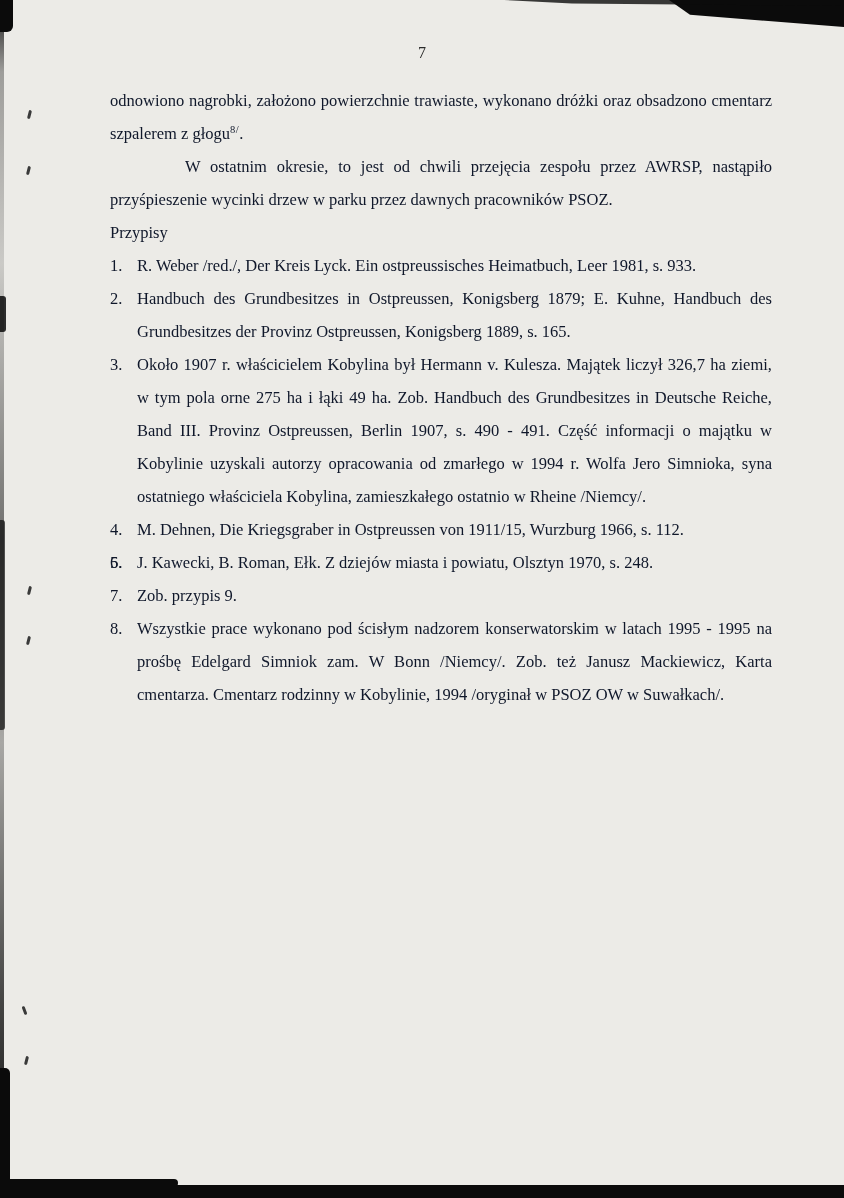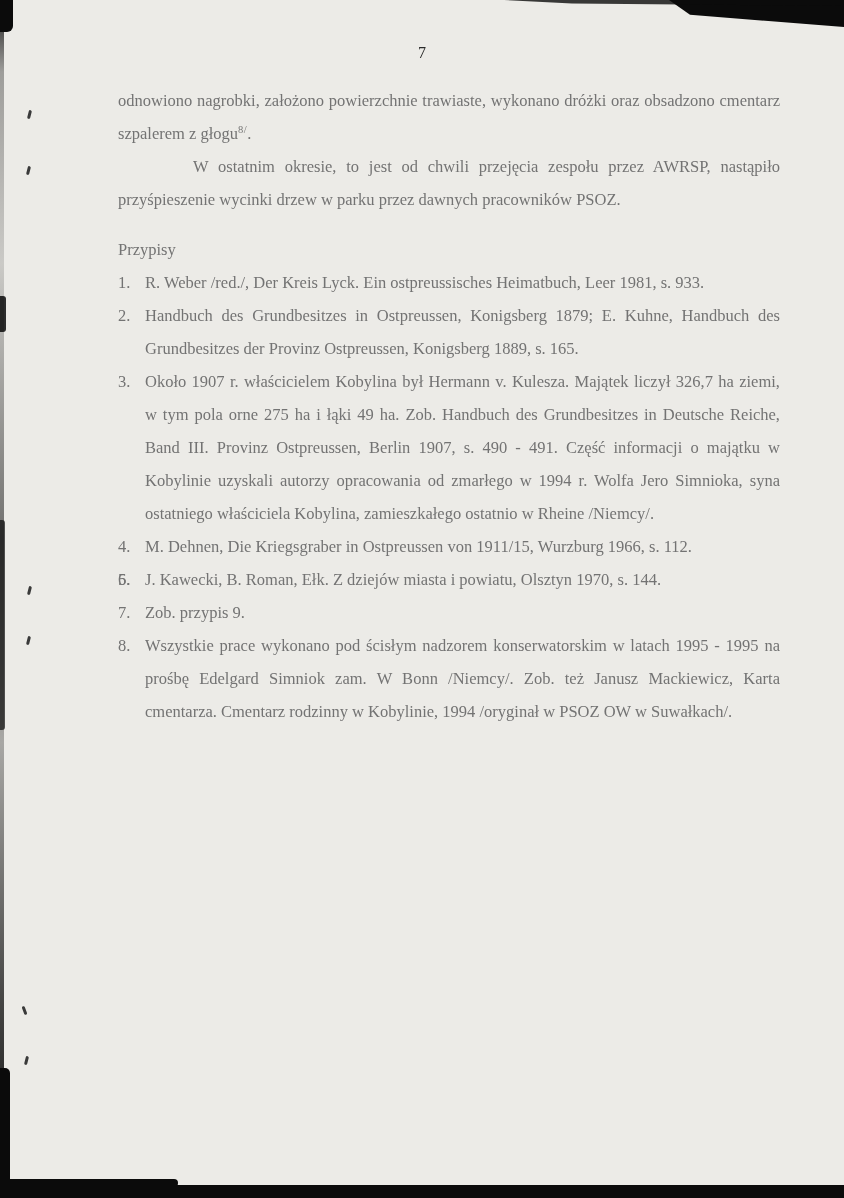--- a/index.html
+++ b/index.html
@@ -39,26 +39,26 @@
   .mark3{left:28px;top:586px;}
   .mark4{left:27px;top:636px;}
   .mark5{left:23px;top:1006px;transform:rotate(-20deg);}
   .mark6{left:25px;top:1056px;}
   
   .page-number{
     position:absolute;top:44px;left:0;width:844px;
     text-align:center;font-size:16px;color:#2a2a2a;
   }
   .content{
-    position:absolute;left:118px;top:84px;width:662px;
-    font-size:16.5px;line-height:33px;color:#737373;
+    position:absolute;left:110px;top:84px;width:662px;
+    font-size:16.5px;line-height:33px;color:#0f172a;
   }
   p{margin:0;text-align:justify;}
   .indent-first{text-indent:75px;}
-  .fn-heading{margin-top:17px;text-align:left;}
+  .fn-heading{text-align:left;}
   ol.footnotes{list-style:none;margin:0;padding:0;}
   li.fn{
     position:relative;padding-left:27px;
     text-align:justify;line-height:33px;
   }
   li.fn .num{position:absolute;left:0;top:0;}
   sup.fnref{font-size:10.5px;line-height:0;vertical-align:super;letter-spacing:.5px;}
 </style>
 </head>
 <body>
@@ -90,19 +90,19 @@
     <p class="indent-first">W ostatnim okresie, to jest od chwili przejęcia zespołu przez AWRSP, nastąpiło przyśpieszenie wycinki drzew w parku przez dawnych pracowników PSOZ.</p>
 
     <p class="fn-heading">Przypisy</p>
 
     <ol class="footnotes">
       <li class="fn"><span class="num">1.</span><span>R. Weber /red./, Der Kreis Lyck. Ein ostpreussisches Heimatbuch, Leer 1981, s. 933.</span></li>
       <li class="fn"><span class="num">2.</span><span>Handbuch des Grundbesitzes in Ostpreussen, Konigsberg 1879; E. Kuhne, Handbuch des Grundbesitzes der Provinz Ostpreussen, Konigsberg 1889, s. 165.</span></li>
       <li class="fn"><span class="num">3.</span><span>Około 1907 r. właścicielem Kobylina był Hermann v. Kulesza. Majątek liczył 326,7 ha ziemi, w tym pola orne 275 ha i łąki 49 ha. Zob. Handbuch des Grundbesitzes in Deutsche Reiche, Band III. Provinz Ostpreussen, Berlin 1907, s. 490 - 491. Część informacji o majątku w Kobylinie uzyskali autorzy opracowania od zmarłego w 1994 r. Wolfa Jero Simnioka, syna ostatniego właściciela Kobylina, zamieszkałego ostatnio w Rheine /Niemcy/.</span></li>
       <li class="fn"><span class="num">4.</span><span>M. Dehnen, Die Kriegsgraber in Ostpreussen von 1911/15, Wurzburg 1966, s. 112.</span></li>
       <li class="fn"><span class="num">5.</span></li>
-      <li class="fn"><span class="num">6.</span><span>J. Kawecki, B. Roman, Ełk. Z dziejów miasta i powiatu, Olsztyn 1970, s. 144.</span></li>
+      <li class="fn"><span class="num">6.</span><span>J. Kawecki, B. Roman, Ełk. Z dziejów miasta i powiatu, Olsztyn 1970, s. 248.</span></li>
       <li class="fn"><span class="num">7.</span><span>Zob. przypis 9.</span></li>
       <li class="fn"><span class="num">8.</span><span>Wszystkie prace wykonano pod ścisłym nadzorem konserwatorskim w latach 1995 - 1995 na prośbę Edelgard Simniok zam. W Bonn /Niemcy/. Zob. też Janusz Mackiewicz, Karta cmentarza. Cmentarz rodzinny w Kobylinie, 1994 /oryginał w PSOZ OW w Suwałkach/.</span></li>
     </ol>
 
   </div>
 </div>
 
 </body></html>

